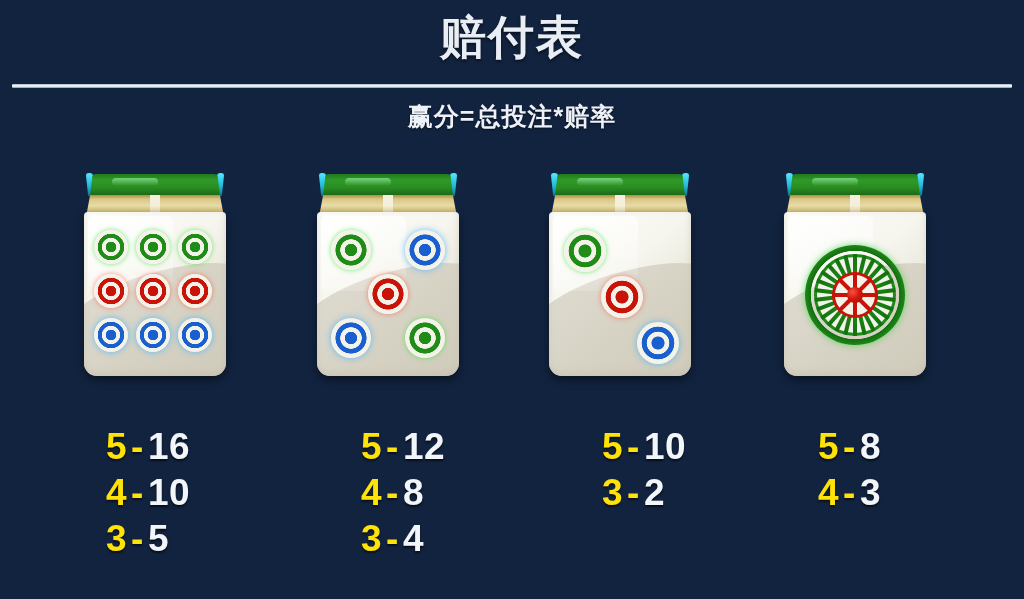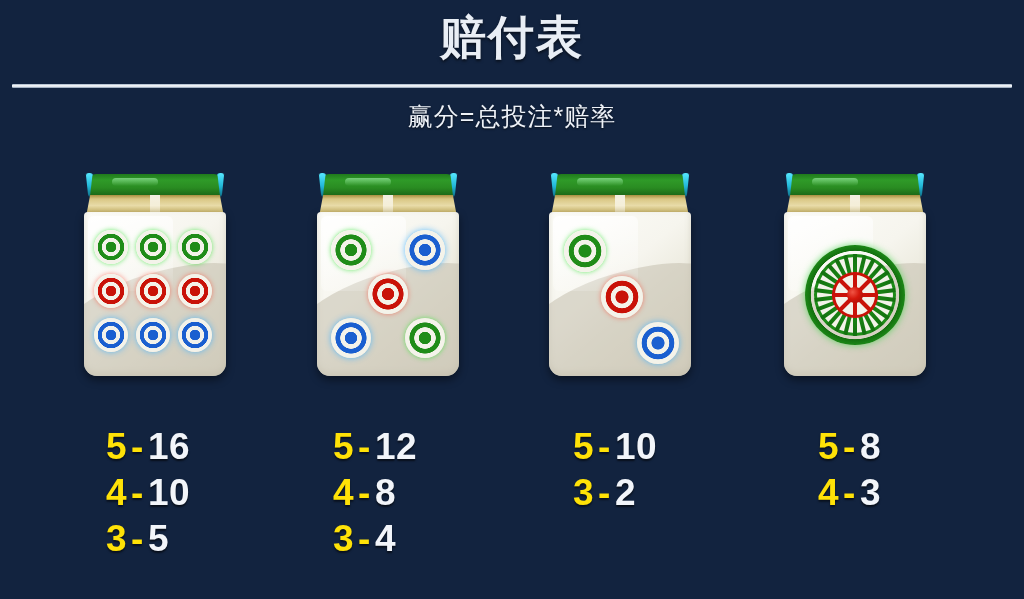--- a/index.html
+++ b/index.html
@@ -38,21 +38,21 @@
     background: linear-gradient(to bottom, #9fb0c4 0%, #ffffff 45%, #d7dfe9 70%, #7d8ea4 100%);
     border-radius: 1px;
   }
   #paytable-formula {
     position: absolute;
     top: 99px;
     left: 0;
     width: 1024px;
     text-align: center;
     font-size: 25px;
-    font-weight: 400;
+    font-weight: 700;
     color: #eef2f8;
     letter-spacing: 1px;
     text-shadow: 0 1px 2px rgba(0,0,0,0.6);
     line-height: 34px;
   }
 
   
   #tiles-row {
     position: absolute;
     top: 172px;
@@ -303,22 +303,22 @@
     left: 0;
     width: 1024px;
     height: 140px;
   }
   .payout-col {
     position: absolute;
     top: 0;
     width: 190px;
   }
   .payout-col.pc0 { left: 106px; }
-  .payout-col.pc1 { left: 333px; }
-  .payout-col.pc2 { left: 573px; }
+  .payout-col.pc1 { left: 361px; }
+  .payout-col.pc2 { left: 602px; }
   .payout-col.pc3 { left: 818px; }
 
   .payout-line {
     height: 46px;
     line-height: 46px;
     font-size: 37px;
     font-weight: 700;
     white-space: nowrap;
     letter-spacing: 0.5px;
   }

